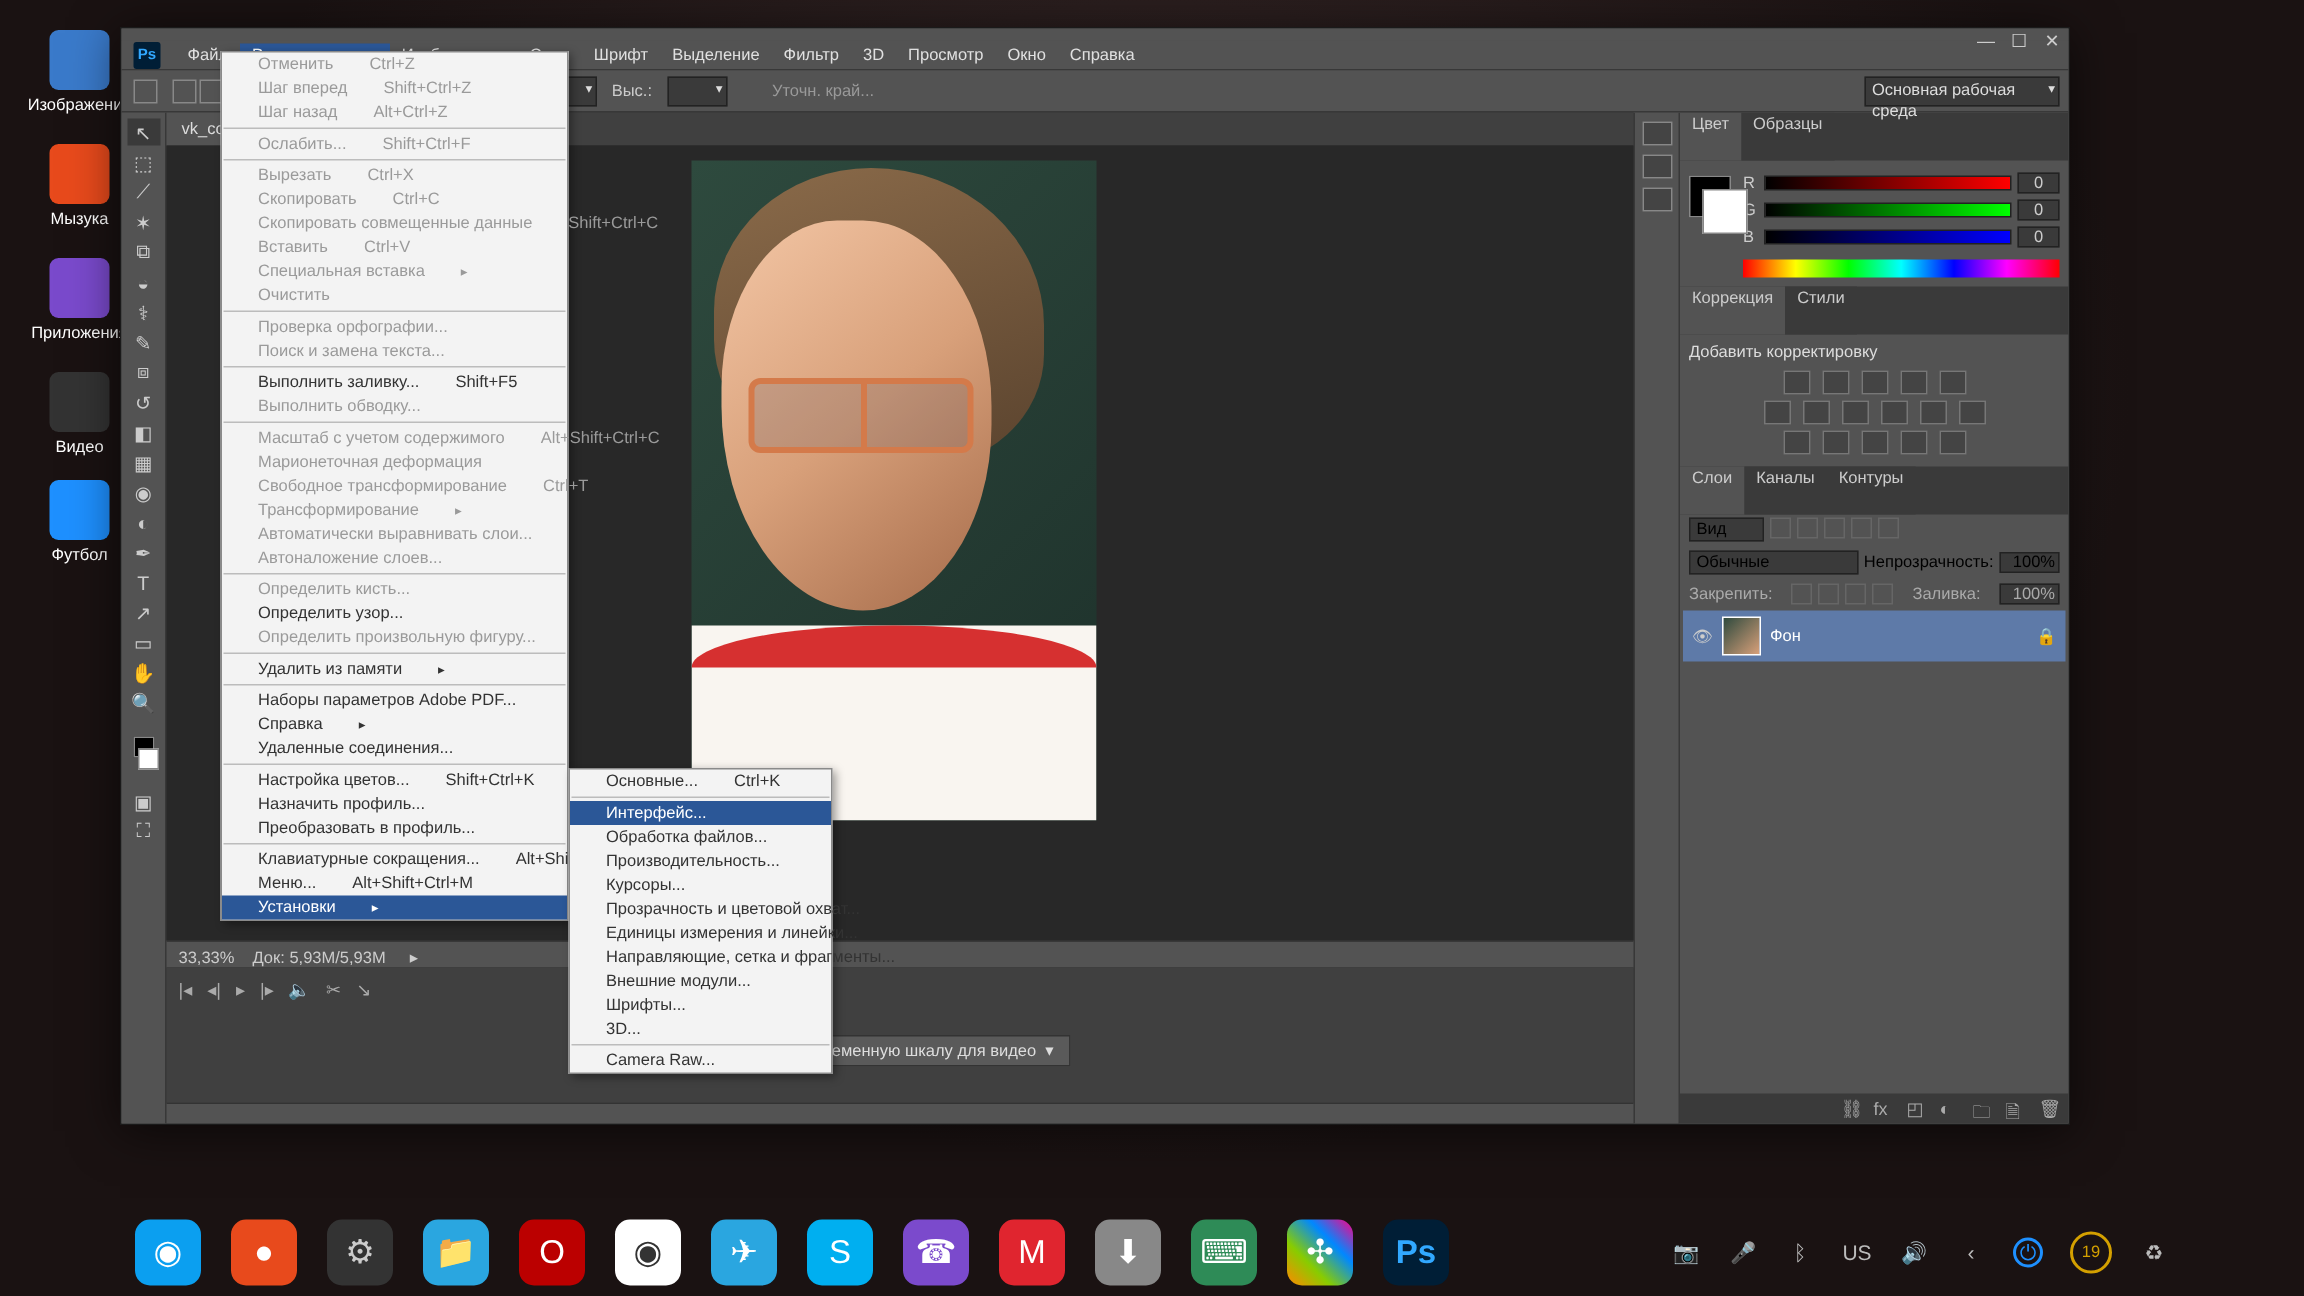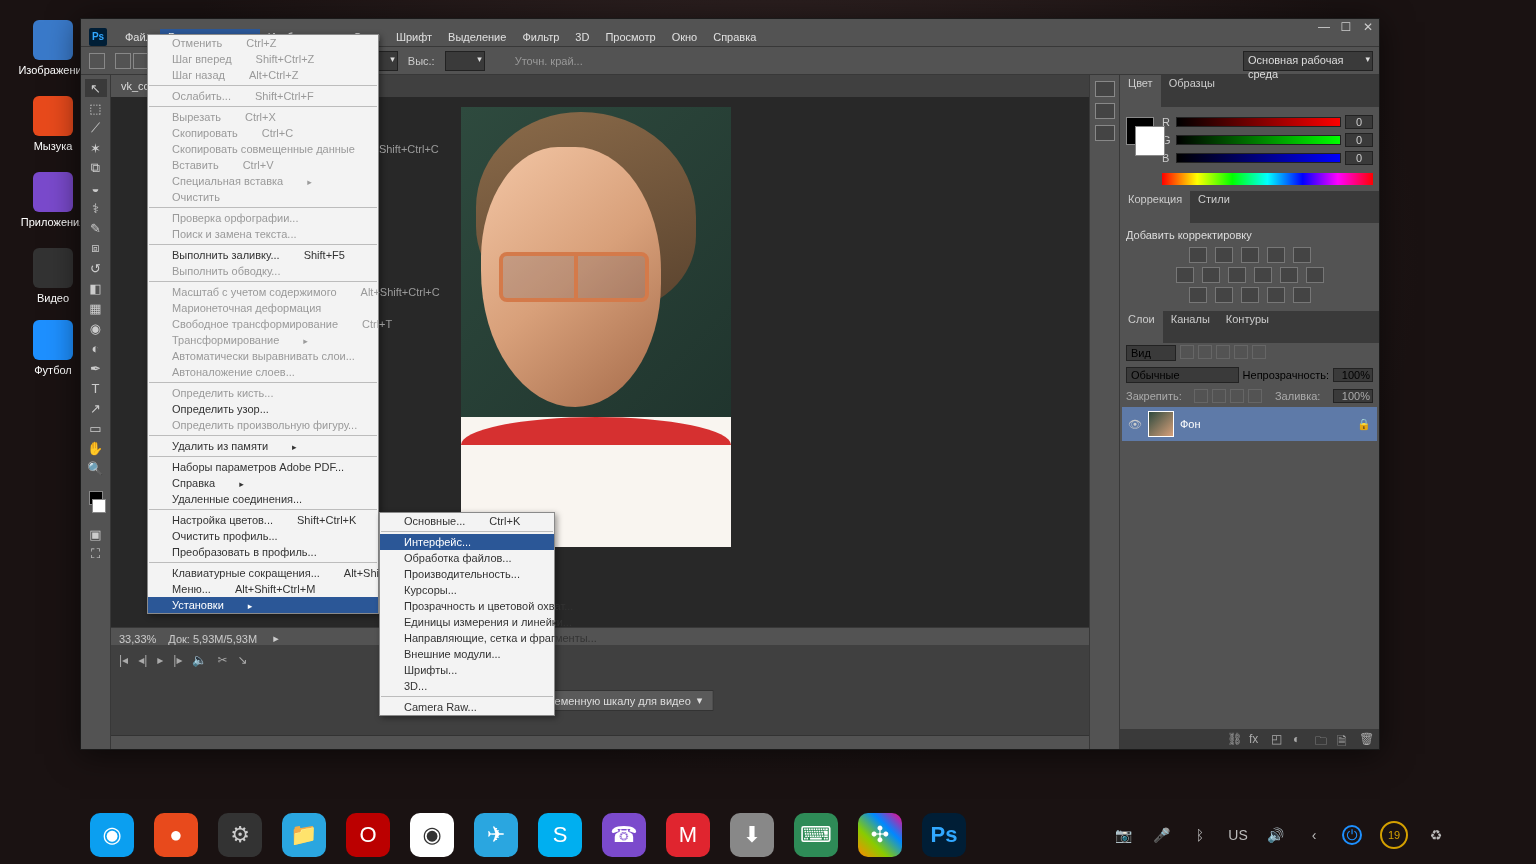--- a/index.html
+++ b/index.html
@@ -459,21 +459,21 @@
       <div class="ctx-item">
         <span>Удаленные соединения...</span>
         <span></span>
       </div>
       <div class="ctx-sep"></div>
       <div class="ctx-item">
         <span>Настройка цветов...</span>
         <span>Shift+Ctrl+K</span>
       </div>
       <div class="ctx-item">
-        <span>Очистить профиль...</span>
+        <span>Назначить профиль...</span>
         <span></span>
       </div>
       <div class="ctx-item">
         <span>Преобразовать в профиль...</span>
         <span></span>
       </div>
       <div class="ctx-sep"></div>
       <div class="ctx-item">
         <span>Клавиатурные сокращения...</span>
         <span>Alt+Shift+Ctrl+K</span>

